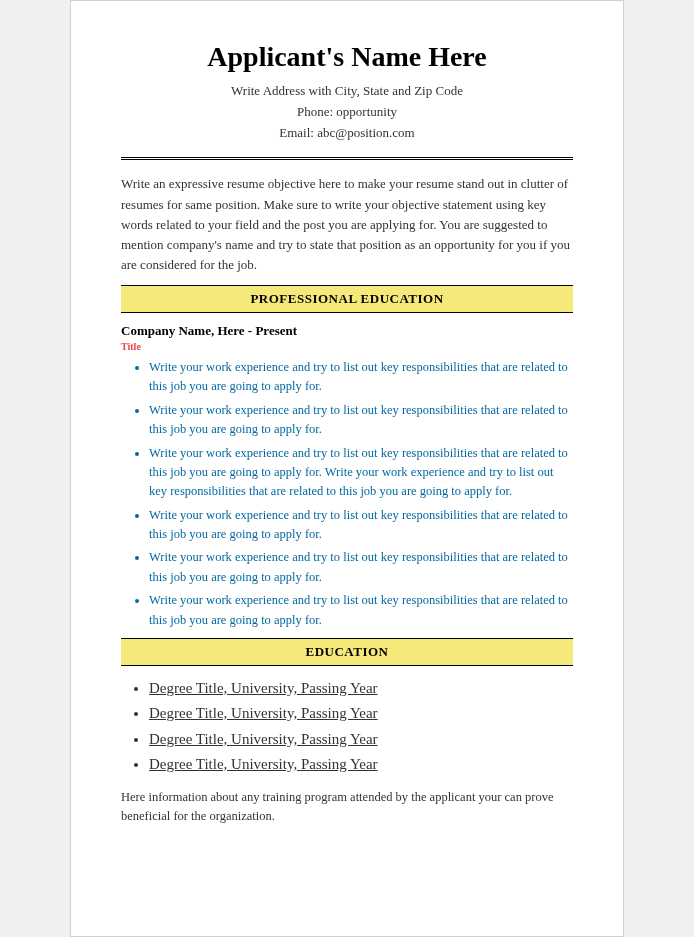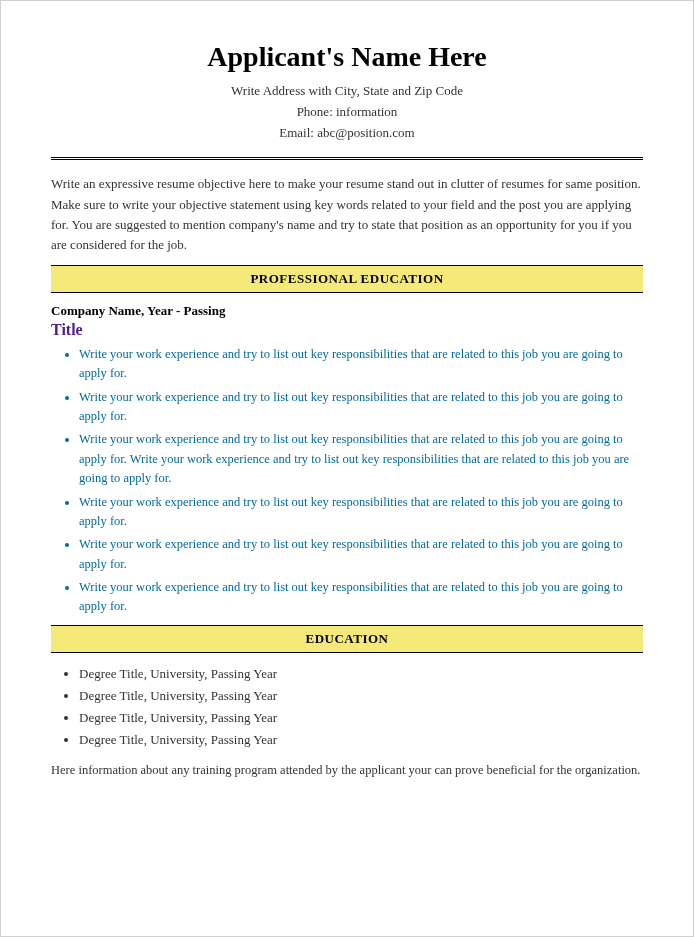--- a/index.html
+++ b/index.html
@@ -11,21 +11,21 @@
     body {
       background-color: #f0f0f0;
       display: flex;
       justify-content: center;
       align-items: flex-start;
       min-height: 937px;
       font-family: 'Times New Roman', Times, serif;
     }
 
     .resume-page {
-      width: 694px;
+      width: 554px;
       min-height: 937px;
       background: #ffffff;
       padding: 40px 50px 40px 50px;
       position: relative;
       border: 1px solid #d0d0d0;
     }
 
     .resume-header {
       text-align: center;
       margin-bottom: 10px;
@@ -71,78 +71,79 @@
     }
 
     .company-info {
       font-size: 13px;
       font-weight: bold;
       margin-bottom: 2px;
       color: #000;
     }
 
     .job-title {
-      font-size: 16px;
+      font-size: 10px;
       font-weight: bold;
       margin-bottom: 6px;
-      color: #4c1d95;
+      color: #ef4444;
     }
 
     .experience-list {
       list-style-type: disc;
       padding-left: 28px;
       font-size: 12.5px;
       color: #0369a1;
       line-height: 1.55;
       margin-bottom: 8px;
     }
 
     .experience-list li {
       margin-bottom: 4px;
     }
 
     .education-list {
       list-style-type: disc;
       padding-left: 28px;
-      font-size: 13px;
+      font-size: 15px;
       color: #333;
       line-height: 1.7;
       margin-bottom: 10px;
+      text-decoration: underline;
     }
 
     .training-info {
       font-size: 12.5px;
       color: #333;
       line-height: 1.55;
       margin-bottom: 10px;
     }
   </style>
 </head>
 <body>
 
 <div class="resume-page">
 
   <div class="resume-header">
     <div class="applicant-name">Applicant's Name Here</div>
     <div class="contact-info">
       <div>Write Address with City, State and Zip Code</div>
-      <div>Phone: information</div>
+      <div>Phone: opportunity</div>
       <div>Email: abc@position.com</div>
     </div>
   </div>
 
   <hr class="divider-double">
 
   <div class="objective-section">
     <p>Write an expressive resume objective here to make your resume stand out in clutter of resumes for same position. Make sure to write your objective statement using key words related to your field and the post you are applying for. You are suggested to mention company's name and try to state that position as an opportunity for you if you are considered for the job.</p>
   </div>
 
   <div class="section-header">PROFESSIONAL EDUCATION</div>
 
-  <div class="company-info">Company Name, Year - Passing</div>
+  <div class="company-info">Company Name, Here - Present</div>
   <div class="job-title">Title</div>
 
   <ul class="experience-list">
   <li>Write your work experience and try to list out key responsibilities that are related to this job you are going to apply for.</li>
       <li>Write your work experience and try to list out key responsibilities that are related to this job you are going to apply for.</li>
       <li>Write your work experience and try to list out key responsibilities that are related to this job you are going to apply for. Write your work experience and try to list out key responsibilities that are related to this job you are going to apply for.</li>
       <li>Write your work experience and try to list out key responsibilities that are related to this job you are going to apply for.</li>
       <li>Write your work experience and try to list out key responsibilities that are related to this job you are going to apply for.</li>
       <li>Write your work experience and try to list out key responsibilities that are related to this job you are going to apply for.</li>
     </ul>

